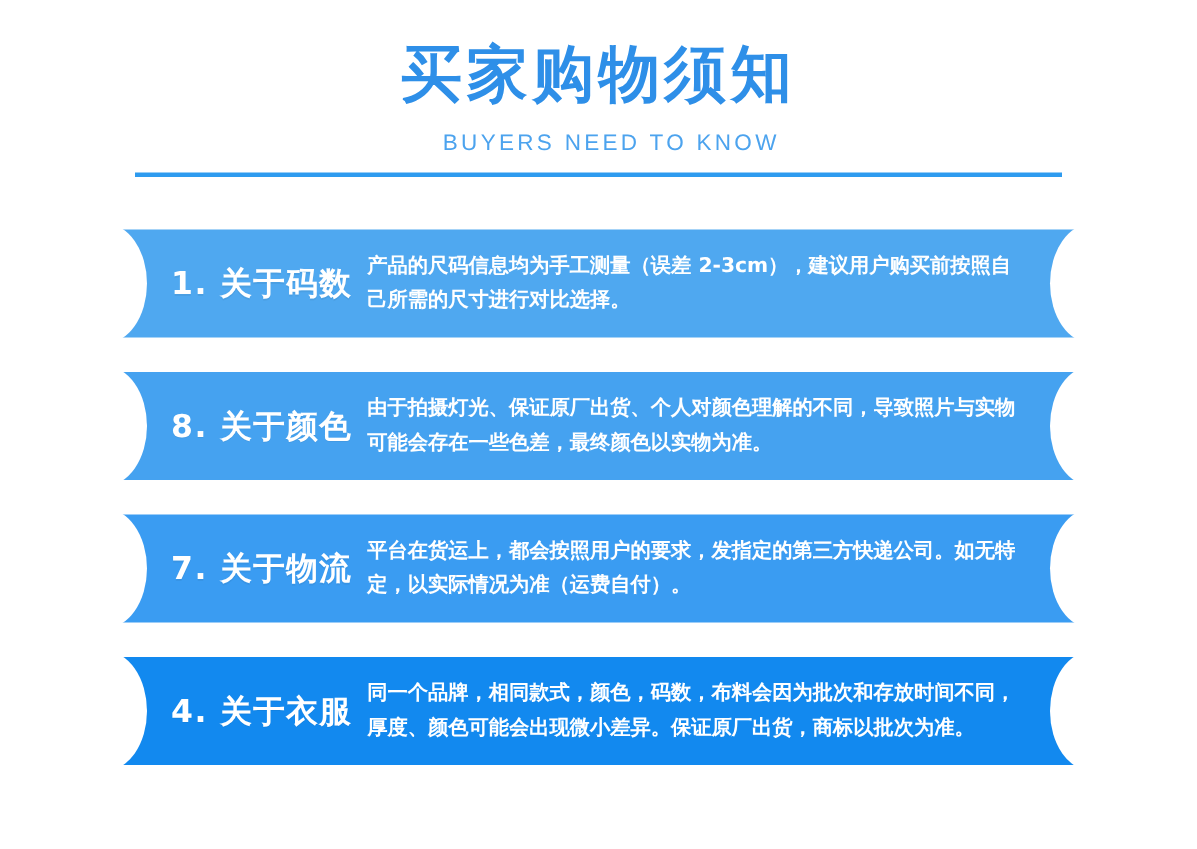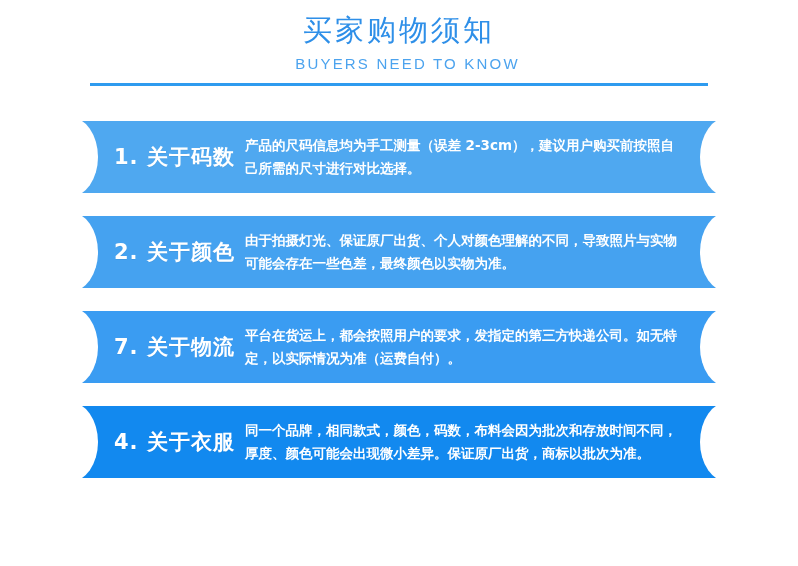--- a/index.html
+++ b/index.html
@@ -16,26 +16,26 @@
   }
 
   
   .header {
     width: 100%;
     padding-top: 12px;
     text-align: center;
     position: relative;
   }
   .header-title {
-    font-size: 29px;
-    font-weight: normal;
+    font-size: 41px;
+    font-weight: bold;
     color: #2e8fe8;
     letter-spacing: 3px;
     line-height: 1.25;
-    margin: 0;
+    margin: 12px;
     font-family: "DejaVu Sans", "Liberation Sans", sans-serif;
   }
   .header-subtitle {
     font-size: 15px;
     color: #4ca3ee;
     letter-spacing: 2.2px;
     margin-top: 7px;
     font-family: "Liberation Sans", sans-serif;
   }
   .header-rule {
@@ -132,21 +132,21 @@
       <div class="banner-label">1. 关于码数</div>
       <div class="banner-text">产品的尺码信息均为手工测量（误差 2-3cm），建议用户购买前按照自己所需的尺寸进行对比选择。</div>
     </div>
   </div>
 
   <div class="banner" style="--bg: #45a2f0;">
     <div class="banner-bg"></div>
     <div class="notch-left"></div>
     <div class="notch-right"></div>
     <div class="banner-inner">
-      <div class="banner-label">2. 关于颜色</div>
+      <div class="banner-label">8. 关于颜色</div>
       <div class="banner-text">由于拍摄灯光、保证原厂出货、个人对颜色理解的不同，导致照片与实物可能会存在一些色差，最终颜色以实物为准。</div>
     </div>
   </div>
 
   <div class="banner" style="--bg: #3a9cf2;">
     <div class="banner-bg"></div>
     <div class="notch-left"></div>
     <div class="notch-right"></div>
     <div class="banner-inner">
       <div class="banner-label">7. 关于物流</div>

